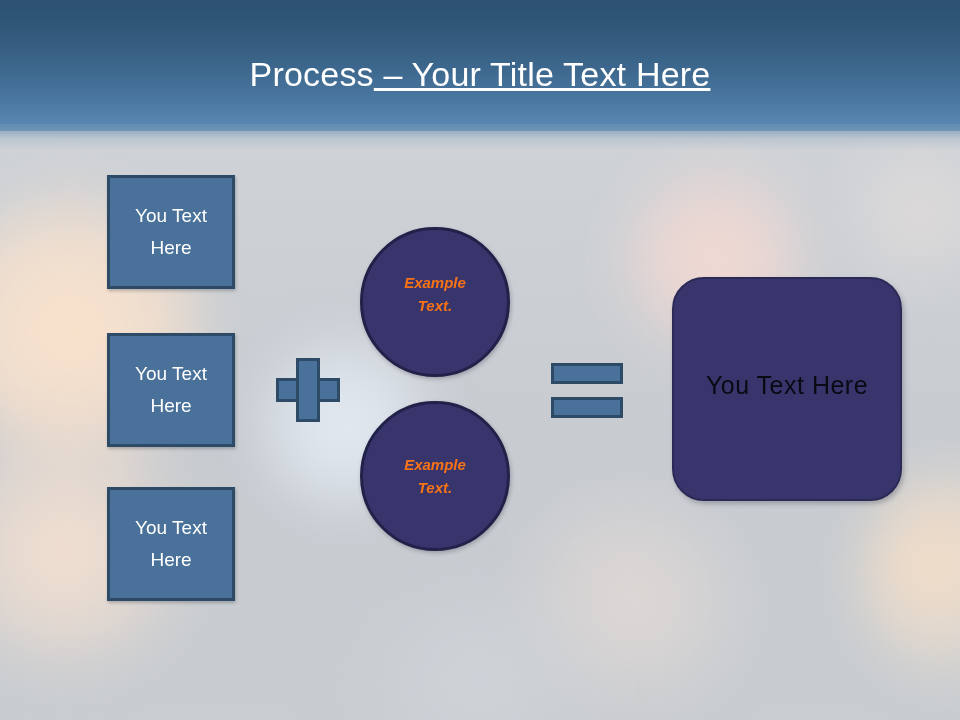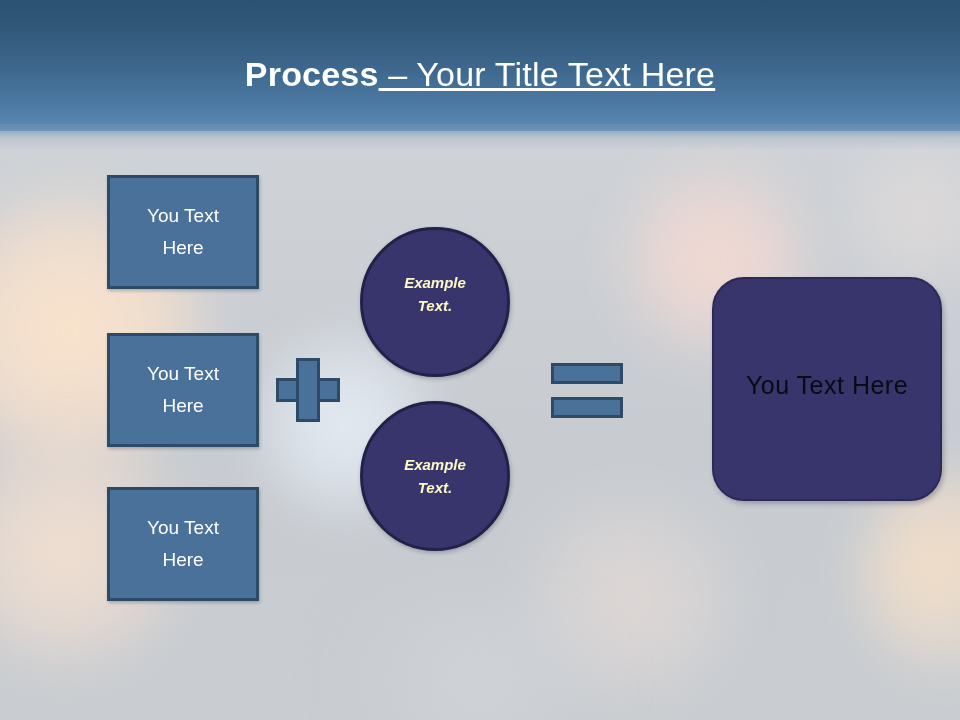--- a/index.html
+++ b/index.html
@@ -97,27 +97,27 @@
     position: absolute;
     left: 0; top: 52px;
     width: 960px;
     text-align: center;
     color: #ffffff;
     font-size: 34px;
     line-height: 44px;
     letter-spacing: 0.2px;
     white-space: nowrap;
   }
-  .title .strong { font-weight: bold; }
+  .title .strong { font-weight: normal; }
   .title .rest { font-weight: normal; text-decoration: underline; }
 
   
   .sq {
     position: absolute;
-    width: 152px;
+    width: 128px;
     height: 114px;
     left: 107px;
     background: #4a7199;
     border: 3px solid #2d4a66;
     box-sizing: border-box;
     display: flex;
     align-items: center;
     justify-content: center;
     text-align: center;
     color: #ffffff;
@@ -187,21 +187,21 @@
     height: 150px;
     border-radius: 50%;
     background: #37356b;
     border: 3px solid #22214a;
     box-sizing: border-box;
     display: flex;
     flex-direction: column;
     align-items: center;
     justify-content: center;
     text-align: center;
-    color: #fef9c3;
+    color: #f97316;
     font-size: 15px;
     font-weight: bold;
     font-style: italic;
     line-height: 23px;
     box-shadow: 1px 2px 4px rgba(40,40,60,0.3);
   }
   .circle-1 { top: 227px; }
   .circle-1 .ctext { transform: translateY(-8px); }
   .circle-2 { top: 401px; }
   .circle-2 .ctext { transform: translateY(0px); }
@@ -218,21 +218,20 @@
     border: 2px solid #2b2a57;
     box-sizing: border-box;
     border-radius: 32px;
     display: flex;
     align-items: center;
     justify-content: center;
     color: #0a0a14;
     font-size: 25px;
     letter-spacing: 0.5px;
     box-shadow: 2px 3px 5px rgba(40,40,60,0.28);
-    margin-left: 40px;
   }
   .result .rtext { transform: translateY(-4px); }
 </style>
 </head>
 <body>
 
 <div id="slide">
 
   <div class="bg-base"></div>
   <div class="bokeh bokeh-b1"></div>

